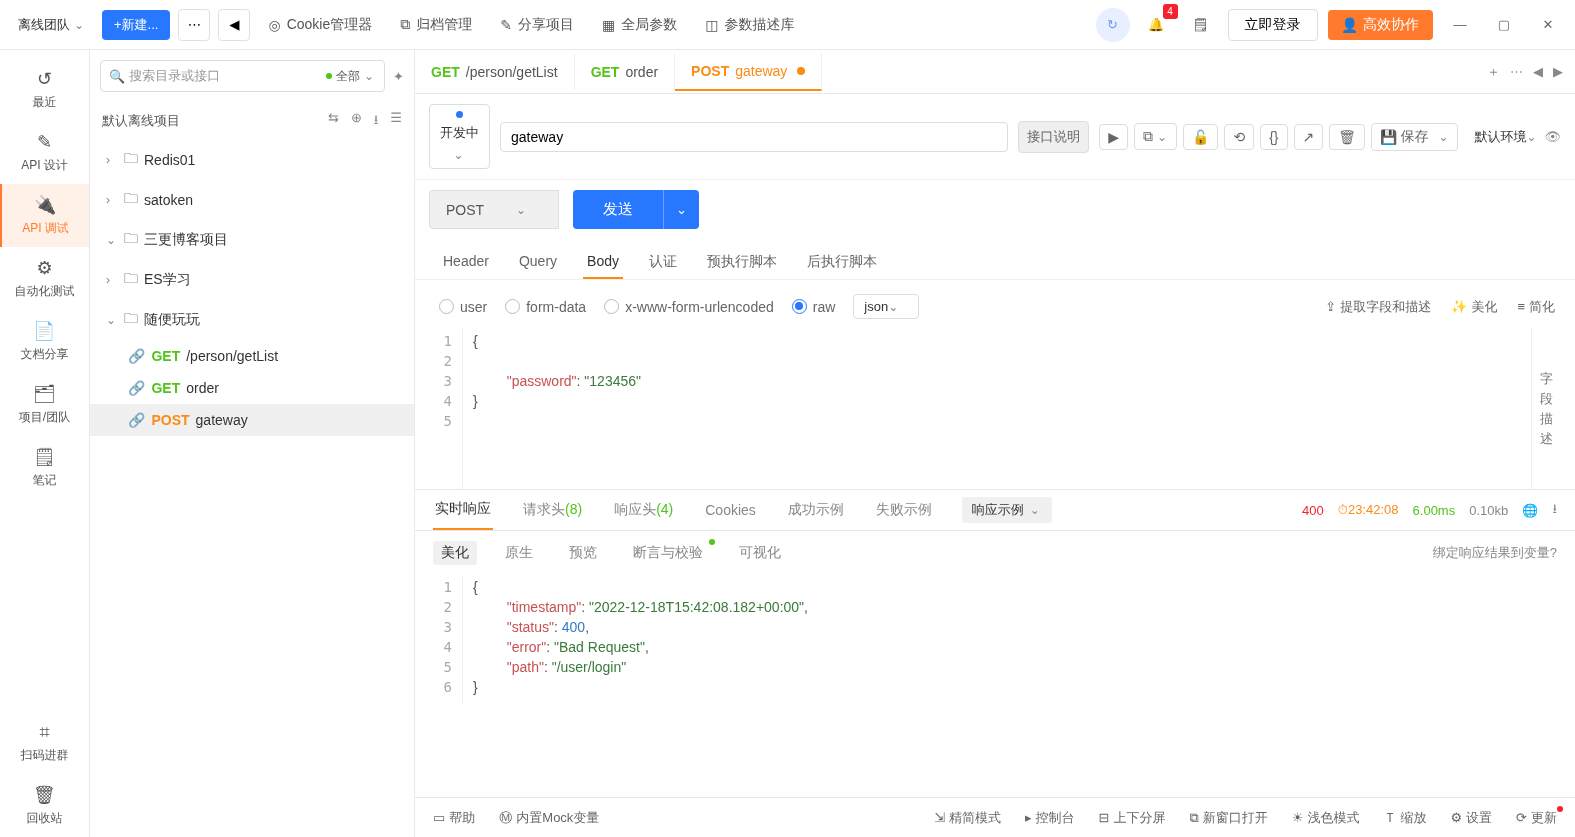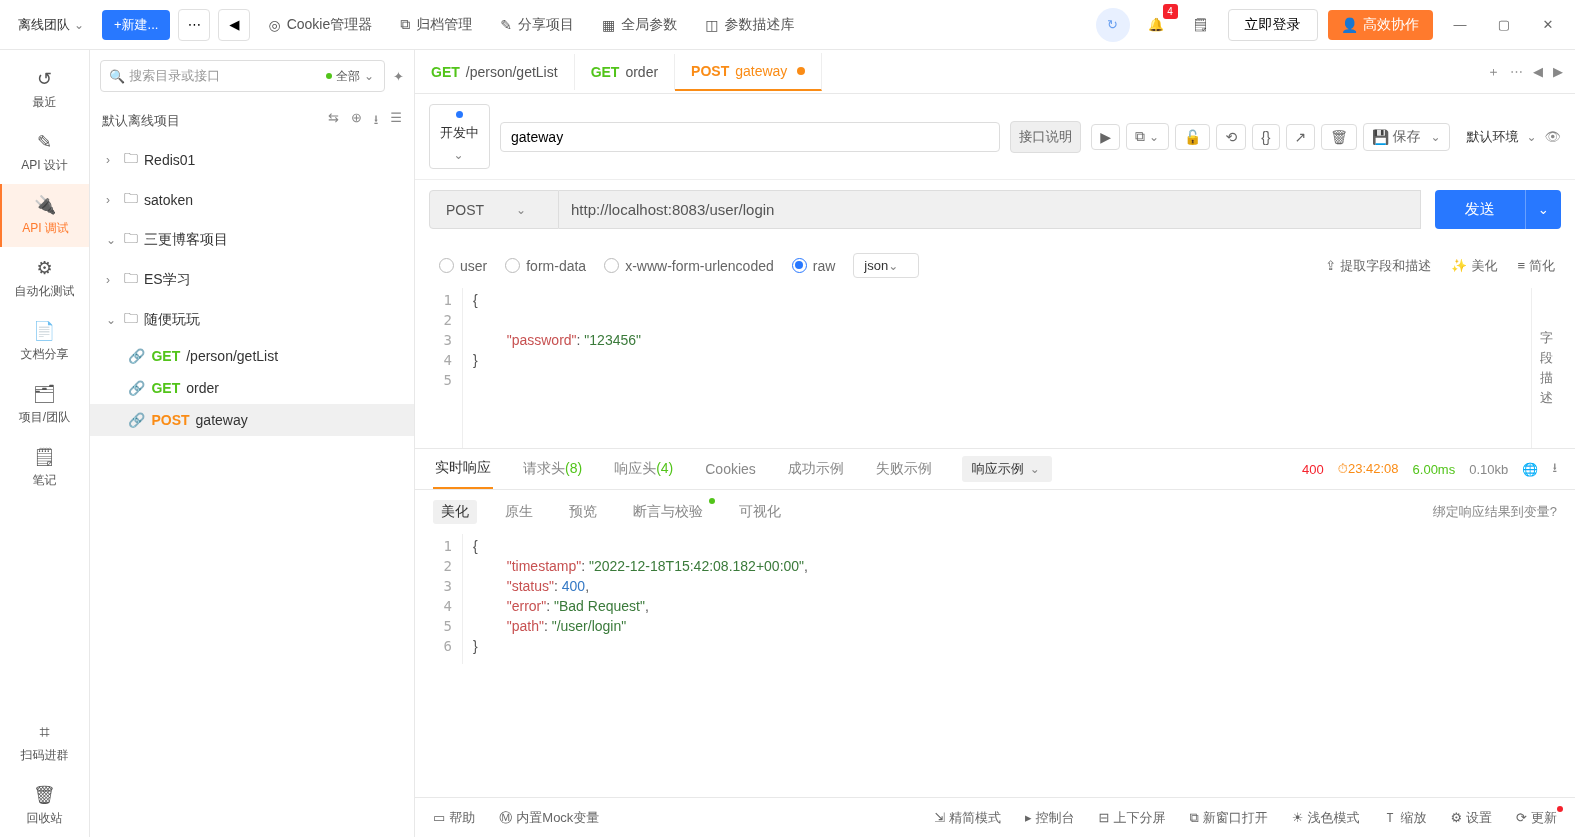--- a/index.html
+++ b/index.html
@@ -297,38 +297,45 @@
       <button class="desc-btn">接口说明</button>
       <div class="action-icons">
         <button class="icon-btn-sm">▶</button>
         <button class="icon-btn-sm">⧉<span class="chev">⌄</span></button>
         <button class="icon-btn-sm">🔓</button>
         <button class="icon-btn-sm">⟲</button>
         <button class="icon-btn-sm">{}</button>
         <button class="icon-btn-sm">↗</button>
         <button class="icon-btn-sm">🗑</button>
         <button class="icon-btn-sm">💾<span>保存</span><span class="chev" style="margin-left:6px">⌄</span></button>
-        <div style="display:flex;align-items:center;gap:8px;margin-left:10px">
+        <div style="display:flex;align-items:center;gap:0;margin-left:10px">
             <span>默认环境</span>
             <span class="chev">⌄</span>
           </div>
         <span style="color:#888;">👁</span>
       </div>
     </div>
 
     <div class="url-row">
       <div class="method-sel">
           <span>POST</span>
           <span class="chev">⌄</span>
         </div>
-      <input class="url-input" value="http://localhost:8083/user/login" style="">
       <button class="send-btn">发送</button>
       <button class="send-drop">⌄</button>
     </div>
 
+    <div class="sub-tabs">
+      <div class="sub-tab">Header</div>
+      <div class="sub-tab">Query</div>
+      <div class="sub-tab active">Body</div>
+      <div class="sub-tab">认证</div>
+      <div class="sub-tab">预执行脚本</div>
+      <div class="sub-tab">后执行脚本</div>
+    </div>
 
     <div class="body-options">
       <label class="radio-label">
           <span class="radio"></span>
           <span>user</span>
         </label>
       <label class="radio-label">
           <span class="radio"></span>
           <span>form-data</span>
         </label>

